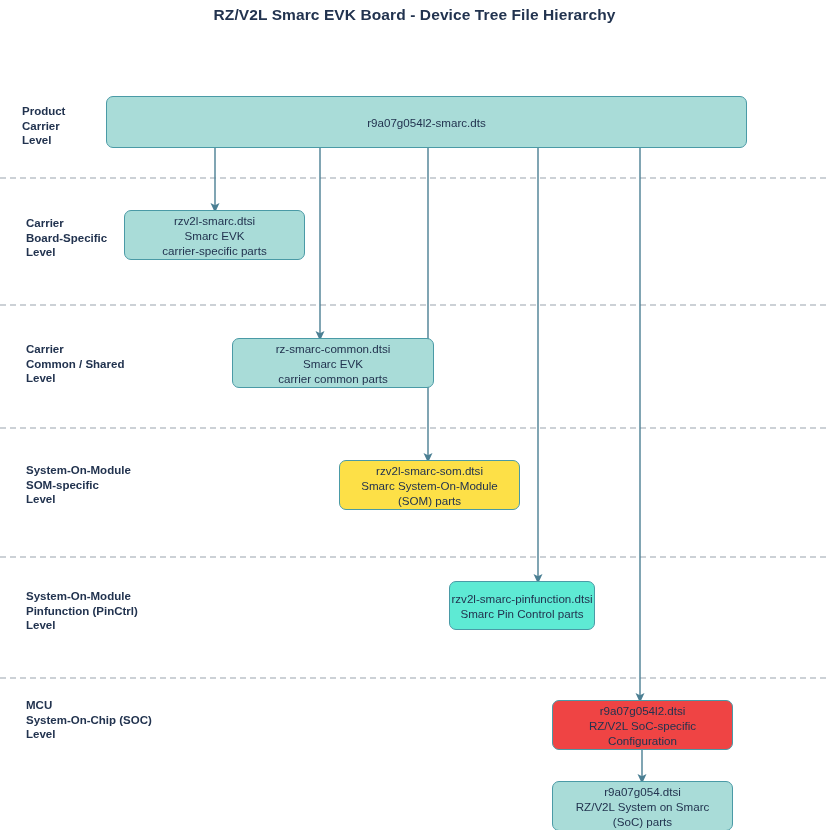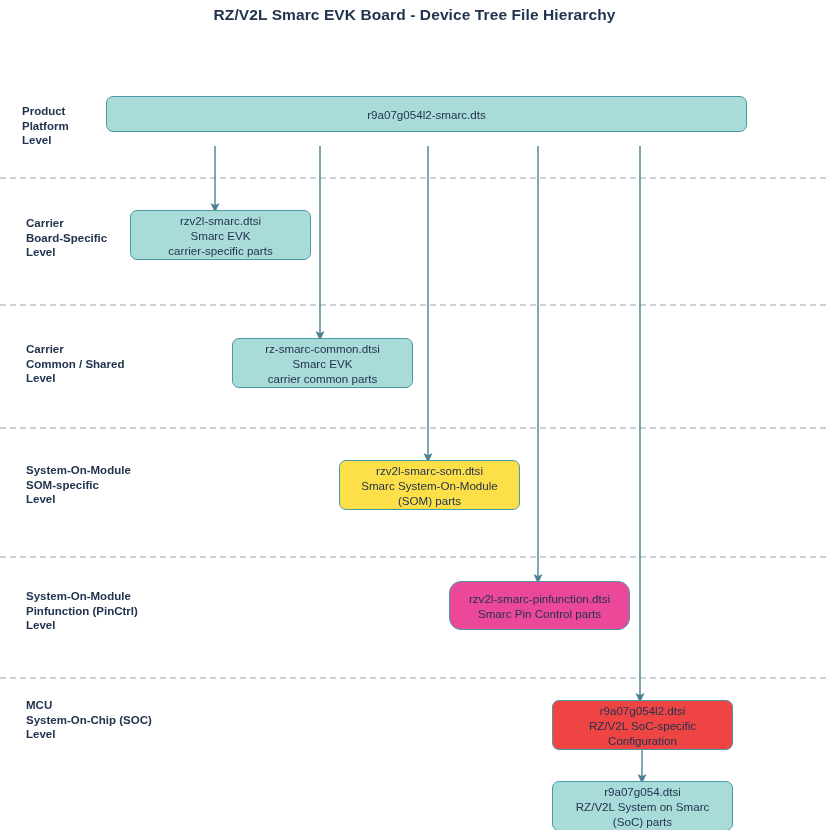--- a/index.html
+++ b/index.html
@@ -91,58 +91,58 @@
         <line x1="320" x2="320" y1="146" y2="336" stroke="#4b7f93" stroke-width="1.4" marker-end="url(#arrowhead)"></line>
         <line x1="428" x2="428" y1="146" y2="458" stroke="#4b7f93" stroke-width="1.4" marker-end="url(#arrowhead)"></line>
         <line x1="538" x2="538" y1="146" y2="579" stroke="#4b7f93" stroke-width="1.4" marker-end="url(#arrowhead)"></line>
         <line x1="640" x2="640" y1="146" y2="698" stroke="#4b7f93" stroke-width="1.4" marker-end="url(#arrowhead)"></line>
         <line x1="642" x2="642" y1="750" y2="779" stroke="#4b7f93" stroke-width="1.4" marker-end="url(#arrowhead)"></line>
       </g>
   </svg>
 
   <div id="level-labels">
       <div class="level-label" style="left: 22px; top: 104px;">Product
-Platform
+Carrier
 Level</div>
       <div class="level-label" style="left: 26px; top: 216px;">Carrier
 Board-Specific
 Level</div>
       <div class="level-label" style="left: 26px; top: 342px;">Carrier
 Common /  Shared
 Level</div>
       <div class="level-label" style="left: 26px; top: 463px;">System-On-Module
 SOM-specific
 Level</div>
       <div class="level-label" style="left: 26px; top: 589px;">System-On-Module
 Pinfunction (PinCtrl)
 Level</div>
       <div class="level-label" style="left: 26px; top: 698px;">MCU
 System-On-Chip  (SOC)
 Level</div>
     </div>
   <div id="nodes-layer">
-      <div class="node-box" style="left: 106px; top: 96px; width: 641px; height: 36px; background: rgb(169, 220, 216); border-color: rgb(74, 154, 166); color: rgb(34, 51, 79);">
+      <div class="node-box" style="left: 106px; top: 96px; width: 641px; height: 52px; background: rgb(169, 220, 216); border-color: rgb(74, 154, 166); color: rgb(34, 51, 79);">
         <span class="node-line">r9a07g054l2-smarc.dts</span>
       </div>
-      <div class="node-box" style="left: 130px; top: 210px; width: 181px; height: 50px; background: rgb(169, 220, 216); border-color: rgb(74, 154, 166); color: rgb(34, 51, 79);">
+      <div class="node-box" style="left: 124px; top: 210px; width: 181px; height: 50px; background: rgb(169, 220, 216); border-color: rgb(74, 154, 166); color: rgb(34, 51, 79);">
         <span class="node-line">rzv2l-smarc.dtsi</span>
         <span class="node-line">Smarc EVK</span>
         <span class="node-line">carrier-specific parts</span>
       </div>
-      <div class="node-box" style="left: 232px; top: 338px; width: 181px; height: 50px; background: rgb(169, 220, 216); border-color: rgb(74, 154, 166); color: rgb(34, 51, 79);">
+      <div class="node-box" style="left: 232px; top: 338px; width: 202px; height: 50px; background: rgb(169, 220, 216); border-color: rgb(74, 154, 166); color: rgb(34, 51, 79);">
         <span class="node-line">rz-smarc-common.dtsi</span>
         <span class="node-line">Smarc EVK</span>
         <span class="node-line">carrier common parts</span>
       </div>
       <div class="node-box" style="left: 339px; top: 460px; width: 181px; height: 50px; background: #fde047; border-color: rgb(74, 154, 166); color: rgb(34, 51, 79);">
         <span class="node-line">rzv2l-smarc-som.dtsi</span>
         <span class="node-line">Smarc System-On-Module</span>
         <span class="node-line">(SOM) parts</span>
       </div>
-      <div class="node-box" style="left: 449px; top: 581px; width: 181px; height: 49px; background: #ec4899; border-color: rgb(74, 154, 166); color: rgb(34, 51, 79); border-radius: 12px;">
+      <div class="node-box" style="left: 449px; top: 581px; width: 146px; height: 49px; background: #5eead4; border-color: rgb(74, 154, 166); color: rgb(34, 51, 79);">
         <span class="node-line">rzv2l-smarc-pinfunction.dtsi</span>
         <span class="node-line">Smarc Pin Control parts</span>
       </div>
       <div class="node-box" style="left: 552px; top: 700px; width: 181px; height: 50px; background: #ef4444; border-color: rgb(74, 154, 166); color: rgb(34, 51, 79);">
         <span class="node-line">r9a07g054l2.dtsi</span>
         <span class="node-line">RZ/V2L SoC-specific</span>
         <span class="node-line">Configuration</span>
       </div>
       <div class="node-box" style="left: 552px; top: 781px; width: 181px; height: 50px; background: rgb(169, 220, 216); border-color: rgb(74, 154, 166); color: rgb(34, 51, 79); text-align: center;">
         <span class="node-line">r9a07g054.dtsi</span>

